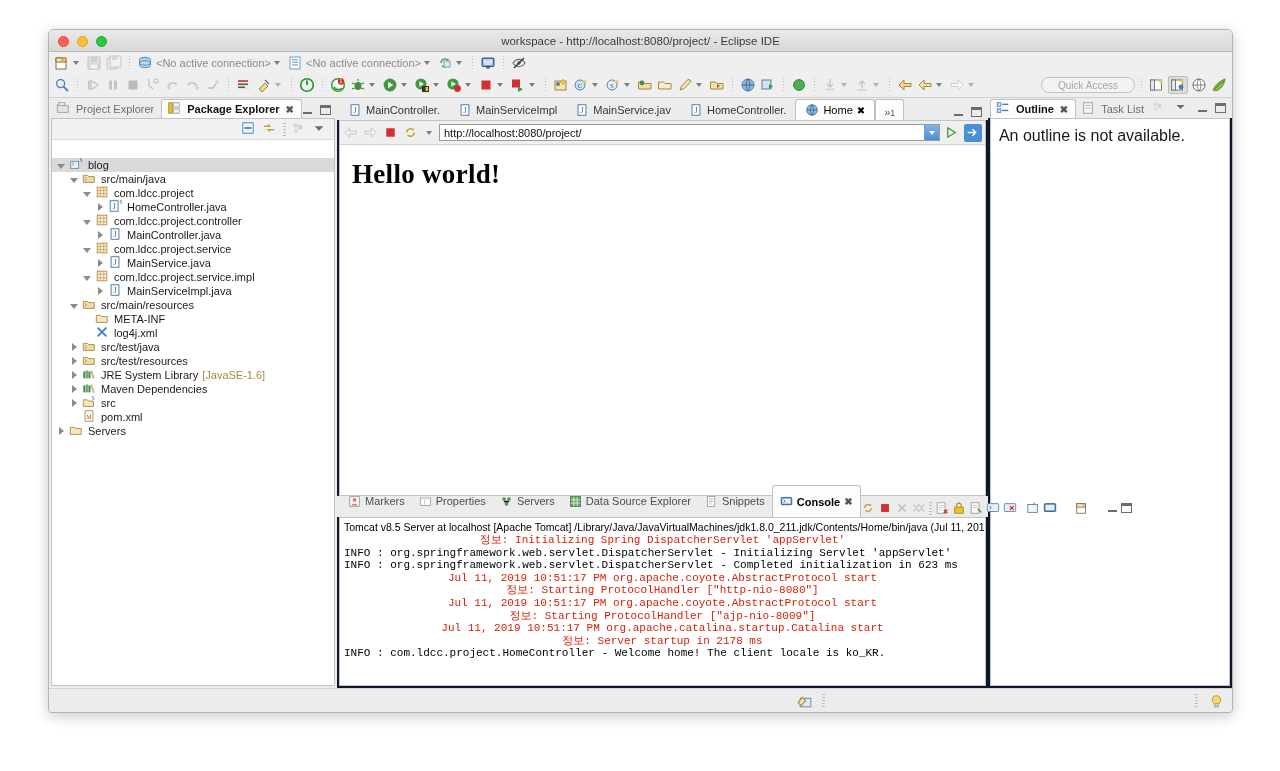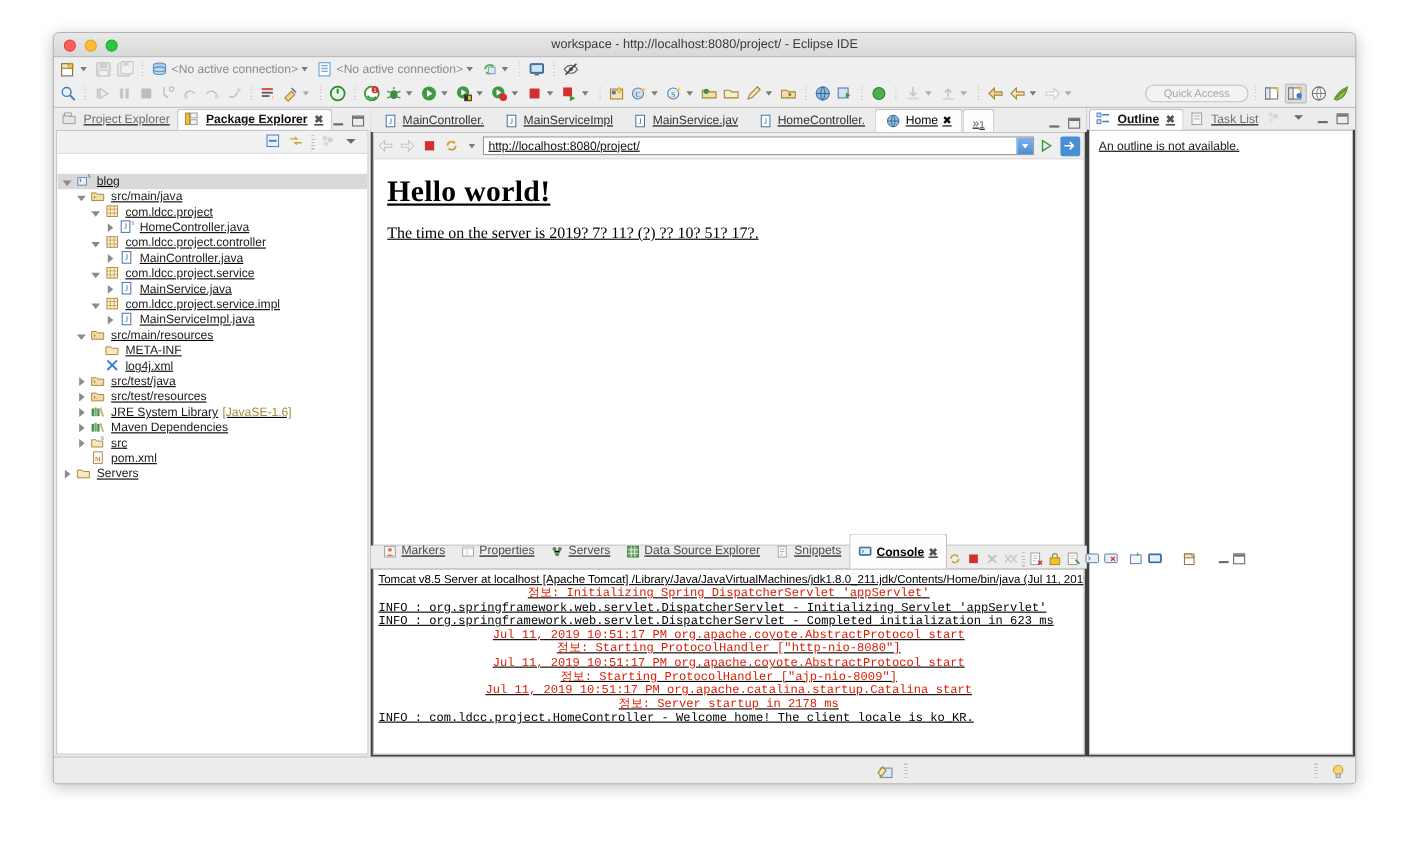--- a/index.html
+++ b/index.html
@@ -67,21 +67,21 @@
   .ico svg { display: block; }
   .quick-access {
     margin-left: auto;
     width: 94px; height: 16px;
     border: 1px solid #c2c2c2; border-radius: 8px;
     background: #f3f3f3;
     font-size: 10px; color: #a6a6a6;
     text-align: center; line-height: 15px;
   }
   
-  .body-area { flex: 1 1 auto; display: flex; background: #404040; padding: 0; min-height: 0; text-decoration: underline; }
+  .body-area { flex: 1 1 auto; display: flex; background: #0f172a; padding: 0; min-height: 0; }
   .left-pane { width: 294px; display: flex; flex-direction: column; background: #ececec; }
   .center-pane { flex: 1 1 auto; display: flex; flex-direction: column; min-width: 0; }
   .right-pane { width: 267px; display: flex; flex-direction: column; }
   
   .viewtabs {
     height: 20px; display: flex; align-items: flex-end;
     background: #ececec; position: relative;
     padding-left: 2px;
   }
   .vtab {
@@ -191,21 +191,21 @@
   .ctab .closex { font-size: 10px; color: #555; }
   .ctools { margin-left: auto; display: flex; align-items: center; gap: 3px; padding: 0 6px 2px 0; }
   .console-body {
     flex: 1 1 auto; background: #fff; border: 1px solid #c3c3c3;
     margin: 0 2px 2px 2px; padding: 2px 4px; overflow: hidden;
   }
   .cline { font-family: "Liberation Mono", monospace; font-size: 11px; line-height: 12.6px; white-space: pre; color: #000; }
   .cline.hdr { font-family: "Liberation Sans", sans-serif; font-size: 10.5px; color: #000; line-height: 14px;}
   .cline.err { color: #d81e05; text-align: center; }
   
-  .outline-text { font-size: 11px; color: #1a1a1a; padding: 8px 8px; }
+  .outline-text { font-size: 16px; color: #1a1a1a; padding: 8px 8px; }
   
   .statusbar {
     flex: 0 0 auto; height: 24px; background: #ececec;
     border-top: 1px solid #d4d4d4;
     display: flex; align-items: center; padding: 0 8px;
     position: relative;
   }
   .sb-right { margin-left: auto; display: flex; align-items: center; gap: 10px; }
   .dots { width: 3px; height: 13px;
     background: repeating-linear-gradient(#bdbdbd 0 1px, transparent 1px 3px); }
@@ -1010,21 +1010,20 @@
                 </svg>
                 </span>
               <span class="ico" style="background:#4a8fd4;border-radius:2px;width:18px;height:18px;display:flex;align-items:center;justify-content:center;">
                 <svg width="13" height="13" viewBox="0 0 16 16">
                   <path d="M2 8h9M8 4l4 4-4 4" fill="none" stroke="#fff" stroke-width="1.8"></path>
                 </svg>
                 </span>
             </div>
             <div class="browser-canvas">
               <h1 class="bw-h1">Hello world!</h1>
-              <p class="bw-p">The time on the server is 2019? 7? 11? (?) ?? 10? 51? 17?.</p>
             </div>
           </div>
         </div>
 
         <div class="console-wrap">
           <div class="console-tabs">
               <div class="ctab">
                 <span class="ico" style="width: 13px; height: 13px;">
                   <svg width="13" height="13" viewBox="0 0 16 16">
                     <rect x="2" y="2" width="12" height="12" fill="#f2f2f2" stroke="#9a9a9a"></rect>

